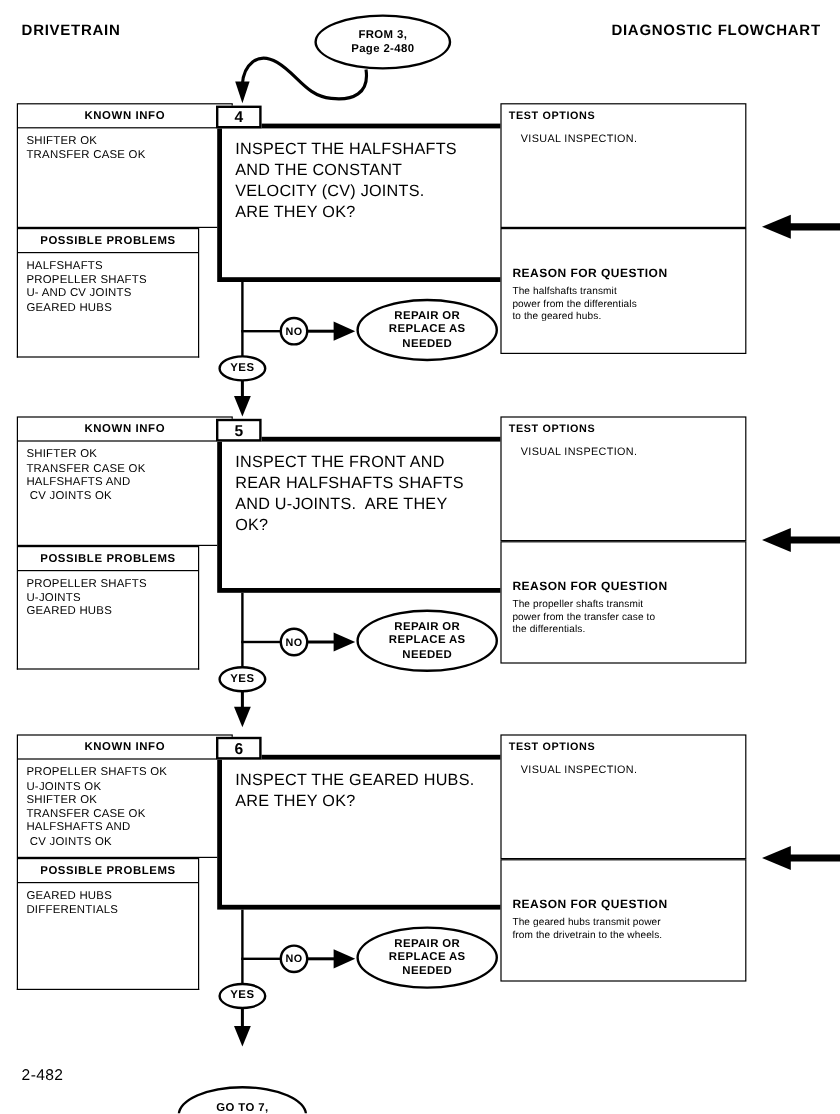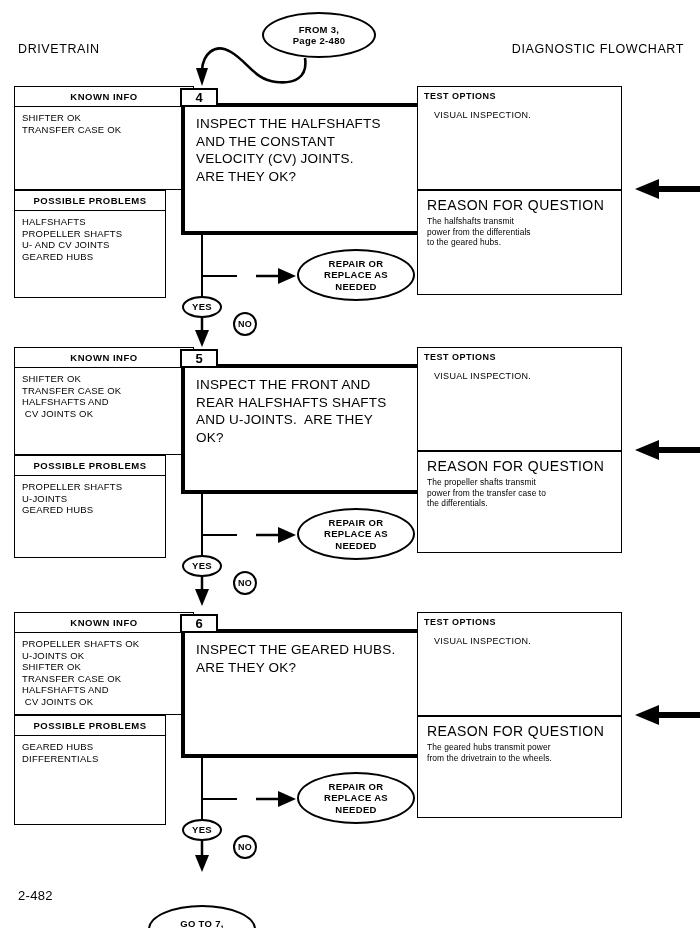--- a/index.html
+++ b/index.html
@@ -15,24 +15,23 @@
     position: relative;
     width: 700px;
     height: 928px;
     background: #ffffff;
     overflow: hidden;
   }
 
   
   .hdr {
     position: absolute;
-    font-weight: normal;
+    font-weight: bold;
     font-size: 12.5px;
     letter-spacing: 0.6px;
-    margin-top: 24px;
   }
   #hdr-left  { left: 18px;  top: 18px; }
   #hdr-right { right: 16px; top: 18px; text-align: right; }
 
   #page-number {
     position: absolute;
     left: 18px;
     top: 888px;
     font-size: 13px;
     letter-spacing: 0.3px;
@@ -134,24 +133,25 @@
     padding: 9px 0 0 16px;
   }
   .reasonbox {
     position: absolute;
     width: 205px;
     border: 1.5px solid #000;
     box-sizing: border-box;
     background: #fff;
   }
   .reason-title {
-    font-size: 14px;
-    font-weight: normal;
+    font-size: 10px;
+    font-weight: bold;
     letter-spacing: 0.4px;
     padding: 6px 0 0 9px;
+    margin-top: 26px;
   }
   .reason-body {
     font-size: 8.4px;
     line-height: 10.6px;
     letter-spacing: 0.1px;
     padding: 3px 0 0 9px;
     white-space: pre;
   }
 
   
@@ -165,21 +165,20 @@
     border: 2px solid #000;
     border-radius: 50%;
     box-sizing: border-box;
     background: #fff;
     font-size: 9px;
     font-weight: bold;
     text-align: center;
     line-height: 20px;
     letter-spacing: 0.3px;
     z-index: 3;
-    margin-top: 48px;
   }
   .oval-yes {
     position: absolute;
     width: 40px;
     height: 22px;
     border: 2px solid #000;
     border-radius: 50%;
     box-sizing: border-box;
     background: #fff;
     font-size: 9.5px;

